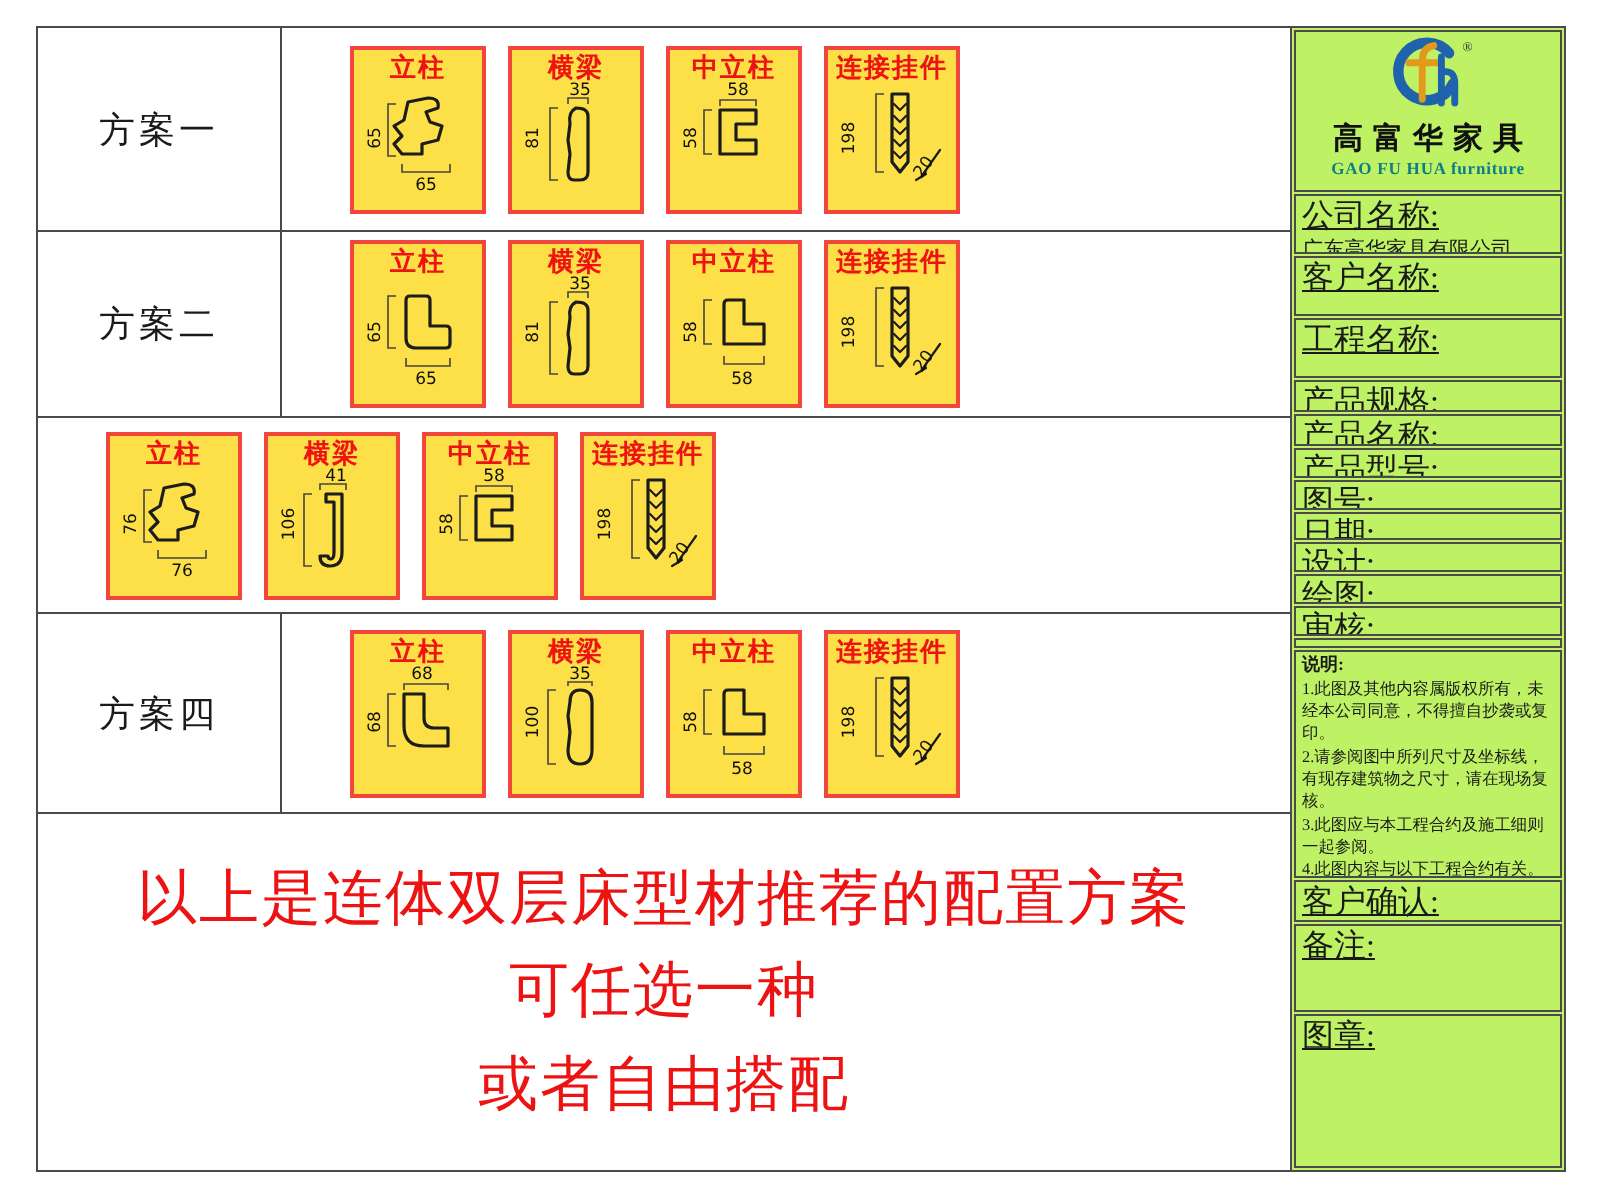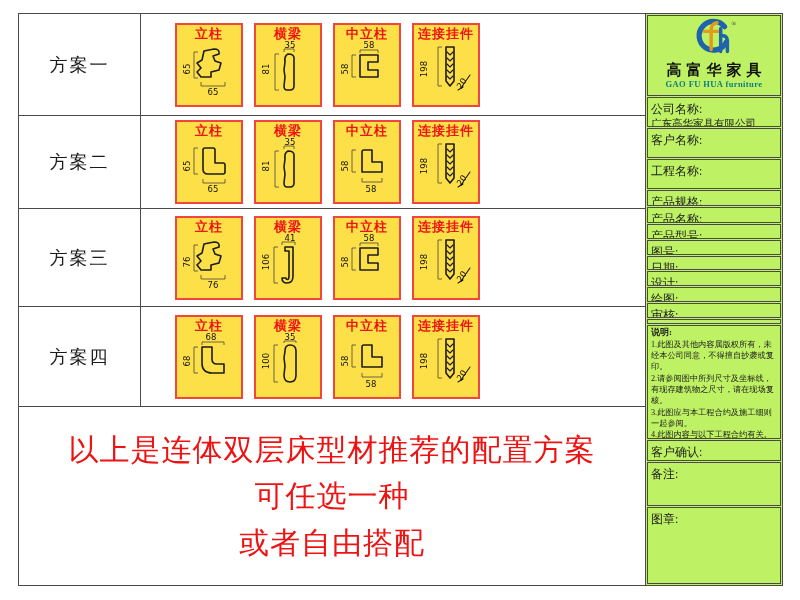--- a/index.html
+++ b/index.html
@@ -26,21 +26,21 @@
   .footer{flex:1;display:flex;flex-direction:column;align-items:center;justify-content:center;
           gap:9px;}
   .footer-line{color:#ee1313;font-size:30px;line-height:1.25;letter-spacing:1px;
                font-weight:500;white-space:nowrap;}
   
   .panel{flex:1;border-left:1px solid #4a4a4a;display:flex;flex-direction:column;
          background:#bef264;}
   .pbox{border:1px solid #4a4a4a;margin:1px 1px 0 1px;box-sizing:border-box;
         padding:1px 3px;overflow:hidden;}
   .pbox:last-child{margin-bottom:1px;}
-  .flabel{font-size:12px;line-height:1.25;}
+  .flabel{font-size:16px;line-height:1.25;text-decoration:underline;}
   .fvalue{font-size:10.5px;padding-right:1px;line-height:1.3;}
   .logo-box{height:81px;display:flex;flex-direction:column;align-items:center;
             justify-content:flex-start;padding-top:2px;}
   .brand-cn{font-size:15px;font-weight:bold;letter-spacing:5px;padding-left:5px;
             line-height:1.1;color:#111;white-space:nowrap;}
   .brand-en{font-size:8.5px;font-weight:bold;color:#0f7c86;letter-spacing:0.4px;
             font-family:Liberation Serif, serif;white-space:nowrap;}
   .f-company{height:30px;}.f-customer{height:30px;}.f-project{height:30px;}
   .f-spec{height:16px;}.f-name{height:16px;}.f-model{height:15px;}
   .f-fig{height:15px;}.f-date{height:14px;}.f-design{height:15px;}
@@ -162,21 +162,20 @@
                     <path class="d" d="M32,11 L35,14 L38,11 M32,17 L35,20 L38,17 M32,23 L35,26 L38,23 M32,29 L35,32 L38,29 M32,35 L35,38 L38,35"></path>
                     <path class="d" d="M43,49 L48,46 M45.5,47.5 L55,34"></path>
                     <text class="t" x="12" y="28" text-anchor="middle" transform="rotate(-90 12 28)">198</text>
                     <text class="t" x="49" y="44" text-anchor="middle" transform="rotate(-55 49 44)">20</text>
                   </svg>
                 </div>
               </div>
             </div>
           </div>
           <div class="scheme-row" style="height: 97px;">
-            <div class="label-cell">方案三</div>
             <div class="content-cell">
               <div class="profile-box">
                 <div class="profile-label">立柱</div>
                 <div class="profile-svg-wrap">
                   <svg width="62" height="58" viewBox="0 0 62 58">
                     <path class="b" d="M20,11 H16 V37 H20"></path>
                     <path class="b" d="M23,41 V45 H47 V41"></path>
                     <path class="o" d="M26,10 L36,8 Q42,8 41,13 L35,15 L37,20 L43,22 L41,29 L33,31 L33,36 L23,36 L19,31 L23,27 L19,22 L24,19 Z"></path>
                     <text class="t" x="12" y="28" text-anchor="middle" transform="rotate(-90 12 28)">76</text>
                     <text class="t" x="35" y="54" text-anchor="middle">76</text>

